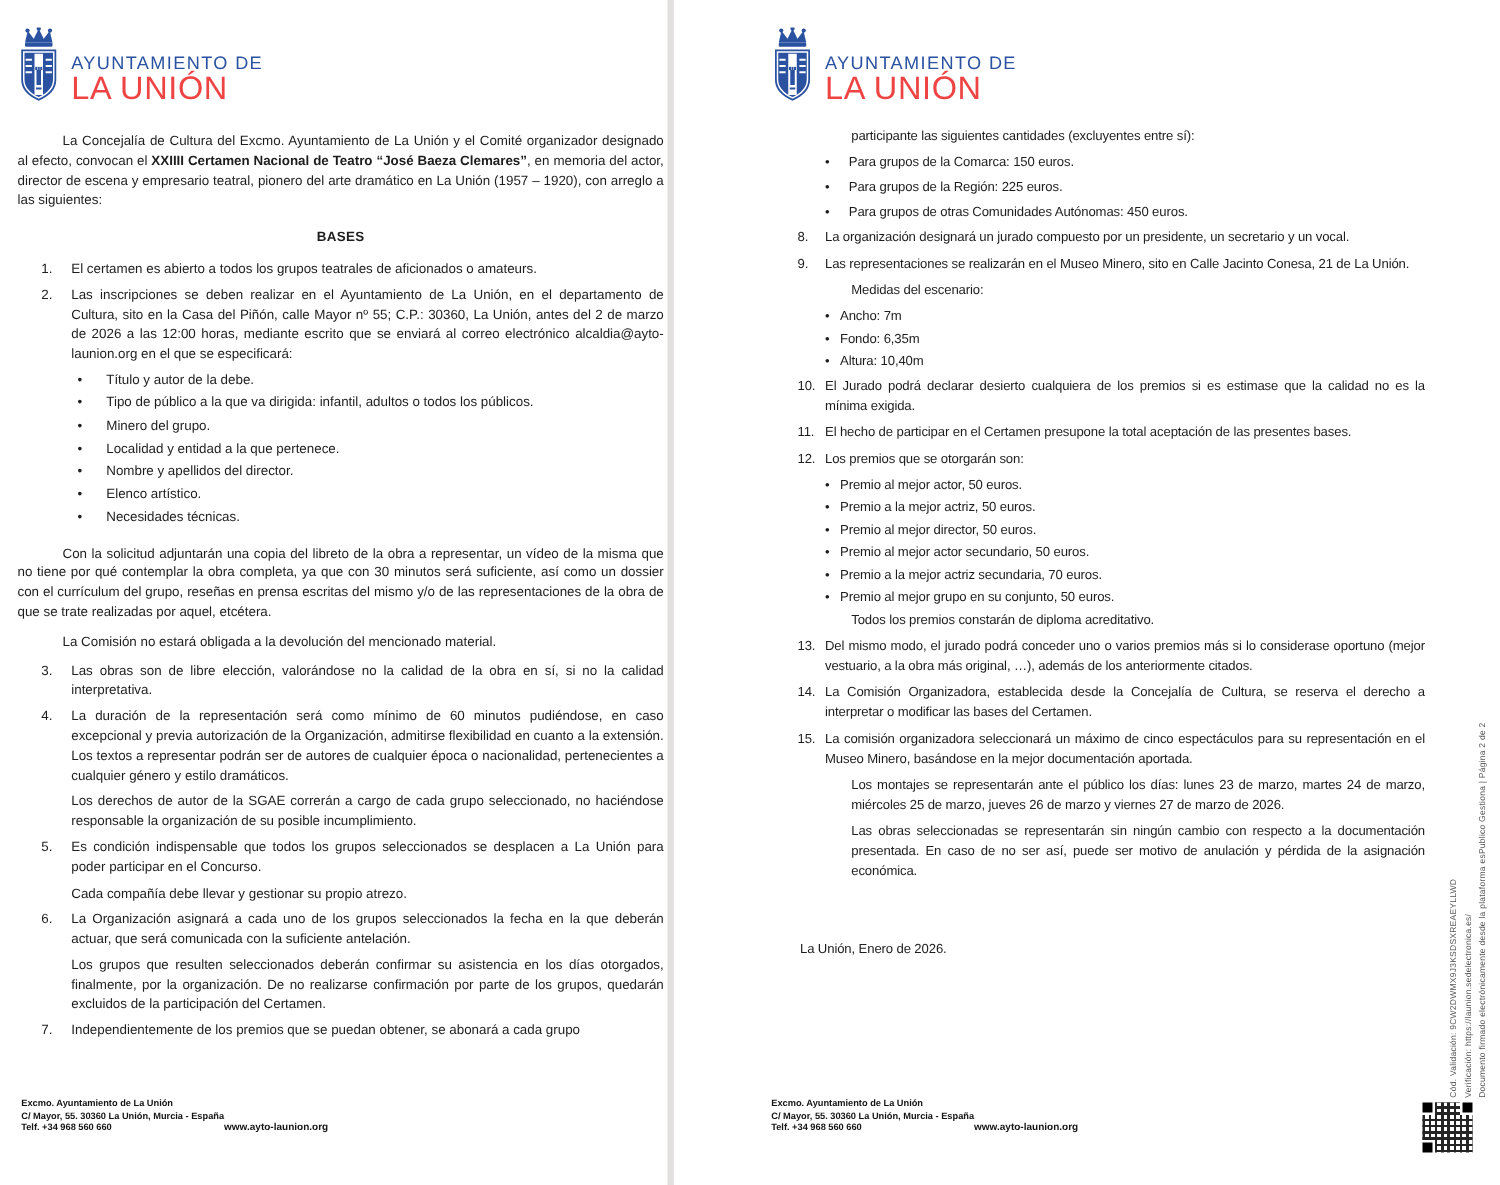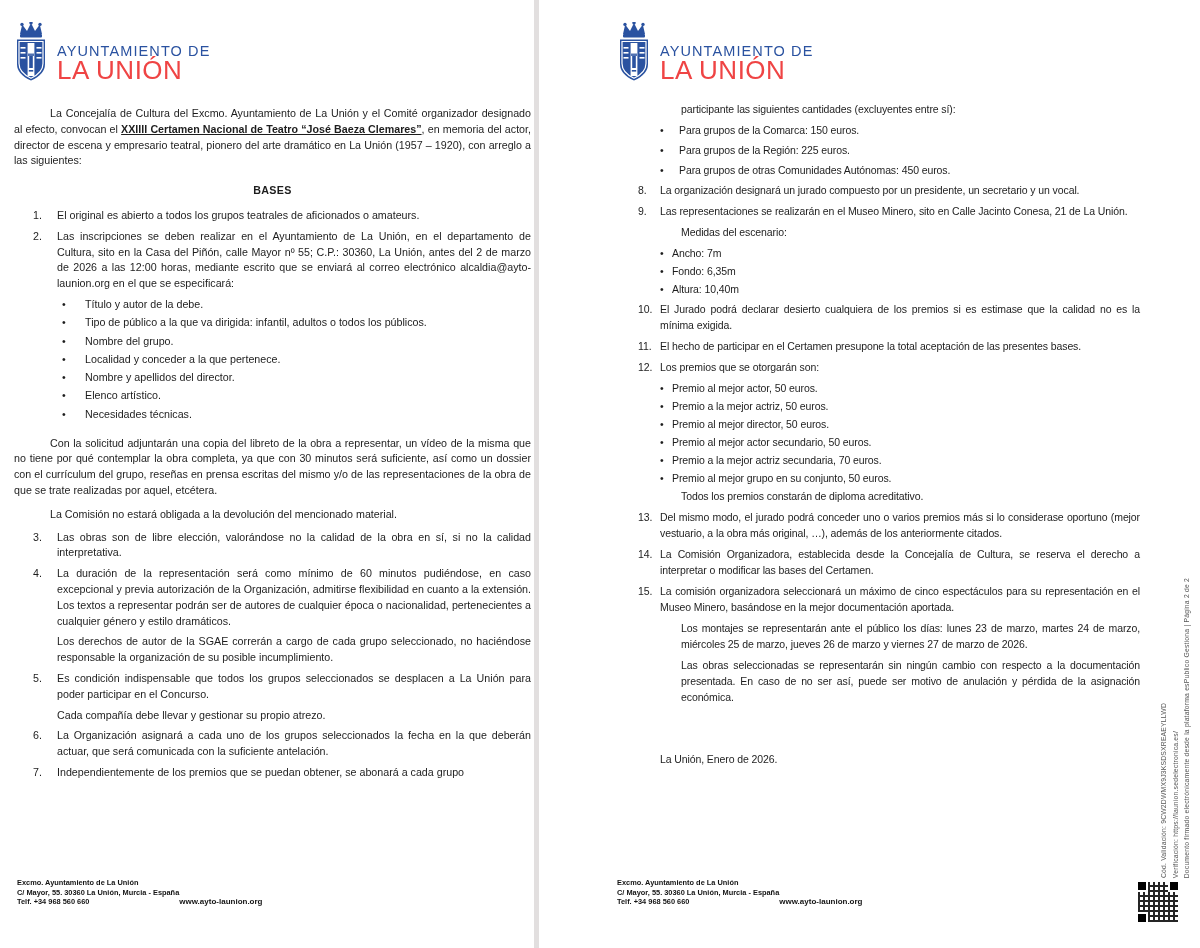--- a/index.html
+++ b/index.html
@@ -34,22 +34,22 @@
   .ntxt{flex:1;text-align:justify;}
   .bullet{display:flex;margin-left:48px;margin-bottom:2.5px;}
   .bullet .marker{flex:0 0 23px;}
   .page.right .bullet{margin-bottom:4px;}
   .page.right .bullet .marker{flex:0 0 19px;}
   .dot{display:flex;margin-left:48px;margin-bottom:2px;}
   .dot .marker{flex:0 0 12px;}
   .btxt{flex:1;}
   .sub,.hang{margin-left:43px;text-align:justify;margin-bottom:5px;}
   .page.right .sub,.page.right .hang{margin-left:69px;}
-  .date{margin-left:48px;}
-  .b{font-weight:bold;text-decoration:underline;}
+  .date{margin-left:28px;}
+  .b{font-weight:bold;}
 
   
   .footer{position:absolute;top:878px;display:flex;align-items:flex-end;
           font-size:7.4px;font-weight:bold;line-height:9.6px;color:#141414;}
   .page.left .footer{left:17px;width:456px;}
   .page.right .footer{left:78px;width:466px;}
   .f-site{font-size:8px;}
 
   
   .side-meta{position:absolute;left:1160px;top:414px;height:464px;display:flex;flex-direction:row;
@@ -108,41 +108,41 @@
         <div class="l1">AYUNTAMIENTO DE</div>
         <div class="l2">LA UNIÓN</div>
       </div>
     </header>
 
     <div class="body" id="left-body">
         <div class="blk p-indent"><span>La Concejalía de Cultura del Excmo. Ayuntamiento de La Unión y el Comité organizador designado al efecto, convocan el </span><span class="b">XXIIII Certamen Nacional de Teatro “José Baeza Clemares”</span><span>, en memoria del actor, director de escena y empresario teatral, pionero del arte dramático en La Unión (1957 – 1920), con arreglo a las siguientes:</span></div>
         <div class="blk heading">BASES</div>
         <div class="blk num">
           <span class="nlab">1.</span>
-          <span class="ntxt">El original es abierto a todos los grupos teatrales de aficionados o amateurs.</span>
+          <span class="ntxt">El certamen es abierto a todos los grupos teatrales de aficionados o amateurs.</span>
         </div>
         <div class="blk num">
           <span class="nlab">2.</span>
           <span class="ntxt">Las inscripciones se deben realizar en el Ayuntamiento de La Unión, en el departamento de Cultura, sito en la Casa del Piñón, calle Mayor nº 55; C.P.: 30360, La Unión, antes del 2 de marzo de 2026 a las 12:00 horas, mediante escrito que se enviará al correo electrónico alcaldia@ayto-launion.org en el que se especificará:</span>
         </div>
         <div class="blk bullet">
           <span class="marker">•</span>
           <span class="btxt">Título y autor de la debe.</span>
         </div>
         <div class="blk bullet">
           <span class="marker">•</span>
           <span class="btxt">Tipo de público a la que va dirigida: infantil, adultos o todos los públicos.</span>
         </div>
         <div class="blk bullet">
           <span class="marker">•</span>
-          <span class="btxt">Nombre del grupo.</span>
-        </div>
-        <div class="blk bullet">
-          <span class="marker">•</span>
-          <span class="btxt">Localidad y conceder a la que pertenece.</span>
+          <span class="btxt">Minero del grupo.</span>
+        </div>
+        <div class="blk bullet">
+          <span class="marker">•</span>
+          <span class="btxt">Localidad y entidad a la que pertenece.</span>
         </div>
         <div class="blk bullet">
           <span class="marker">•</span>
           <span class="btxt">Nombre y apellidos del director.</span>
         </div>
         <div class="blk bullet">
           <span class="marker">•</span>
           <span class="btxt">Elenco artístico.</span>
         </div>
         <div class="blk bullet">
@@ -162,20 +162,21 @@
         <div class="blk sub">Los derechos de autor de la SGAE correrán a cargo de cada grupo seleccionado, no haciéndose responsable la organización de su posible incumplimiento.</div>
         <div class="blk num">
           <span class="nlab">5.</span>
           <span class="ntxt">Es condición indispensable que todos los grupos seleccionados se desplacen a La Unión para poder participar en el Concurso.</span>
         </div>
         <div class="blk sub">Cada compañía debe llevar y gestionar su propio atrezo.</div>
         <div class="blk num">
           <span class="nlab">6.</span>
           <span class="ntxt">La Organización asignará a cada uno de los grupos seleccionados la fecha en la que deberán actuar, que será comunicada con la suficiente antelación.</span>
         </div>
+        <div class="blk sub">Los grupos que resulten seleccionados deberán confirmar su asistencia en los días otorgados, finalmente, por la organización. De no realizarse confirmación por parte de los grupos, quedarán excluidos de la participación del Certamen.</div>
         <div class="blk num">
           <span class="nlab">7.</span>
           <span class="ntxt">Independientemente de los premios que se puedan obtener, se abonará a cada grupo</span>
         </div>
       </div>
 
     <footer class="footer">
       <div class="f-left">
         <div>Excmo. Ayuntamiento de La Unión</div>
         <div>C/ Mayor, 55. 30360 La Unión, Murcia - España</div>

